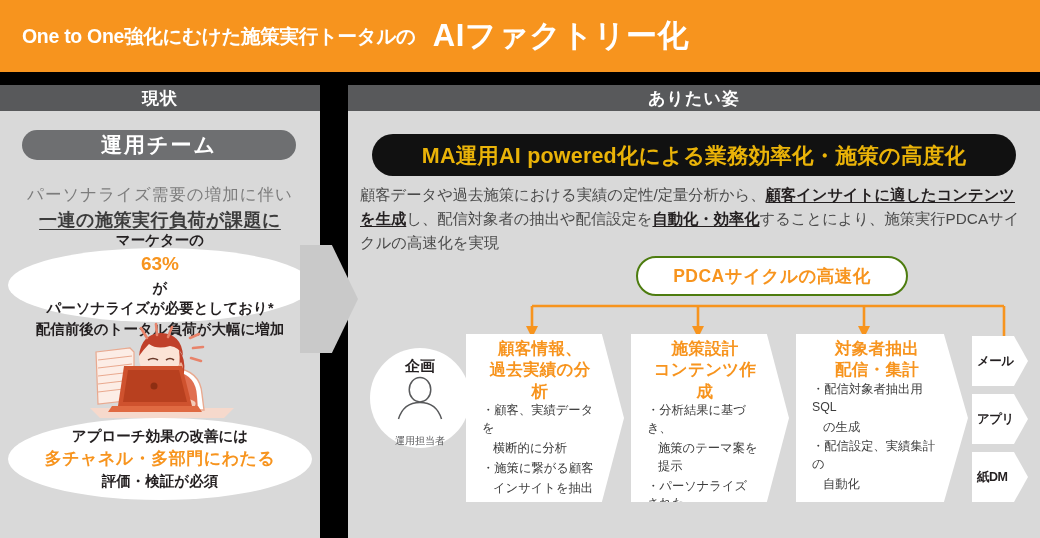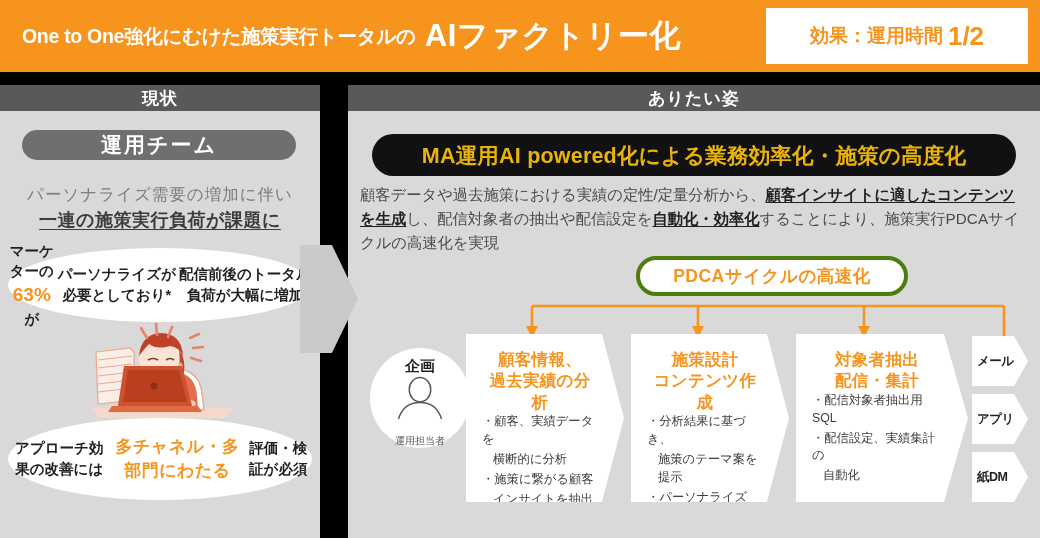--- a/index.html
+++ b/index.html
@@ -18,21 +18,21 @@
   }
   #header-title {
     position: absolute; left: 22px; top: 0; height: 72px;
     display: flex; align-items: center;
     color: #FFFFFF; white-space: nowrap;
   }
   #header-title .small {
     font-size: 19.5px; font-weight: bold; letter-spacing: -0.3px;
   }
   #header-title .big {
-    font-size: 31px; font-weight: bold; margin-left: 9px; letter-spacing: 0.5px;
+    font-size: 31px; font-weight: bold; margin-left: 17px; letter-spacing: 0.5px;
   }
   #header-badge {
     position: absolute; right: 12px; top: 8px; width: 262px; height: 56px;
     background: #FFFFFF; display: flex; align-items: center; justify-content: center;
   }
   #header-badge .lbl { color: #F7941E; font-size: 19px; font-weight: bold; }
   #header-badge .frac { color: #F7941E; font-size: 26px; font-weight: bold; margin-left: 5px; }
 
   
   .panel-head {
@@ -67,21 +67,21 @@
     text-align: center; line-height: 1.5;
   }
   #left-lede .l1 { display: block; font-size: 16.5px; color: #7C7C7C; letter-spacing: 1px; }
   #left-lede .l2 {
     display: block; font-size: 18px; color: #3C3C3C; font-weight: bold;
     text-decoration: underline; text-underline-offset: 3px; letter-spacing: 0.5px;
   }
 
   .oval {
     position: absolute; background: #FFFFFF; border-radius: 50%;
-    display: flex; flex-direction: row; align-items: center; justify-content: center;
+    display: flex; flex-direction: column; align-items: center; justify-content: center;
     text-align: center;
   }
   #oval-1 { left: 8px; top: 248px; width: 304px; height: 74px; }
   #oval-2 { left: 8px; top: 418px; width: 304px; height: 82px; }
   .oval span { display: block; font-size: 14.5px; font-weight: bold; color: #231F20; line-height: 1.42; }
   #oval-1 .r1 { font-size: 15px; }
   #oval-1 .r1 .pct { color: #F7941E; font-size: 19px; }
   #oval-2 .r2 { color: #F7941E; font-size: 17px; letter-spacing: 0.5px; }
 
   
@@ -99,33 +99,33 @@
     color: #eab308; font-size: 21.5px; font-weight: bold; letter-spacing: 0.2px;
   }
   #right-para {
     position: absolute; left: 360px; top: 183px; width: 668px;
     font-size: 15.3px; color: #4A4A4A; line-height: 1.58;
   }
   #right-para b { color: #231F20; text-decoration: underline; text-underline-offset: 2px; }
 
   #pdca-pill {
     position: absolute; left: 636px; top: 256px; width: 272px; height: 40px;
-    background: #FFFFFF; border: 4px solid #4d7c0f; border-radius: 20px;
+    background: #FFFFFF; border: 2px solid #4d7c0f; border-radius: 20px;
     display: flex; align-items: center; justify-content: center;
     color: #F7941E; font-size: 17.5px; font-weight: bold; letter-spacing: 0.5px;
   }
 
   
   #conn { position: absolute; left: 348px; top: 296px; width: 692px; height: 70px; }
 
   
   .chev {
     position: absolute; background: #FFFFFF;
     clip-path: polygon(0 0, 86% 0, 100% 50%, 86% 100%, 0 100%);
-    padding: 15px 10px 10px 16px;
+    padding: 4px 10px 10px 16px;
   }
   .chev .title {
     color: #F7941E; font-size: 16.5px; font-weight: bold; text-align: center;
     line-height: 1.3; letter-spacing: 0.3px; padding-right: 16px;
   }
   .chev .bullets {
     font-size: 12.3px; color: #3D3D3D; line-height: 1.45;
     padding-right: 20px;
   }
   .chev .bullets div { margin-bottom: 2px; }
@@ -157,24 +157,20 @@
 </style>
 </head>
 <body>
 
 <div id="slide">
 
   <div id="header">
     <div id="header-title">
       <span class="small">One to One強化にむけた施策実行トータルの</span>
       <span class="big">AIファクトリー化</span>
-    </div>
-    <div id="header-badge">
-      <span class="lbl">効果：運用時間</span>
-      <span class="frac">1/2</span>
     </div>
   </div>
 
   <div class="panel-head" id="left-head">現状</div>
   <div class="panel-body" id="left-body"></div>
 
   <div id="team-pill">運用チーム</div>
 
   <div id="left-lede">
     <span class="l1">パーソナライズ需要の増加に伴い</span>
@@ -299,20 +295,21 @@
     </div>
   </div>
 
   <div class="chev" id="chev-3">
     <div class="title">
       <div>対象者抽出</div>
       <div>配信・集計</div>
     </div>
     <div class="bullets">
       <div>・配信対象者抽出用SQL</div>
+      <div class="ind">の生成</div>
       <div>・配信設定、実績集計の</div>
       <div class="ind">自動化</div>
     </div>
   </div>
 
   <div class="ch-tag" id="tag-2">アプリ</div>
   <div class="ch-tag" id="tag-1">メール</div>
   <div class="ch-tag" id="tag-3">紙DM</div>
 
 </div>

